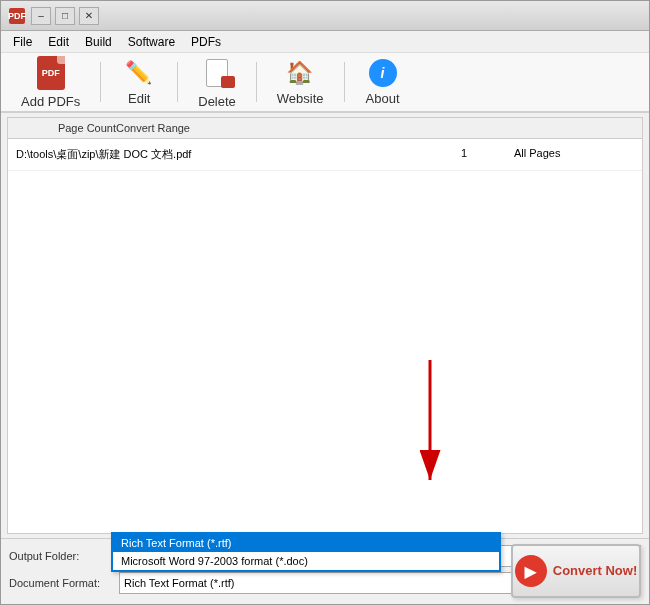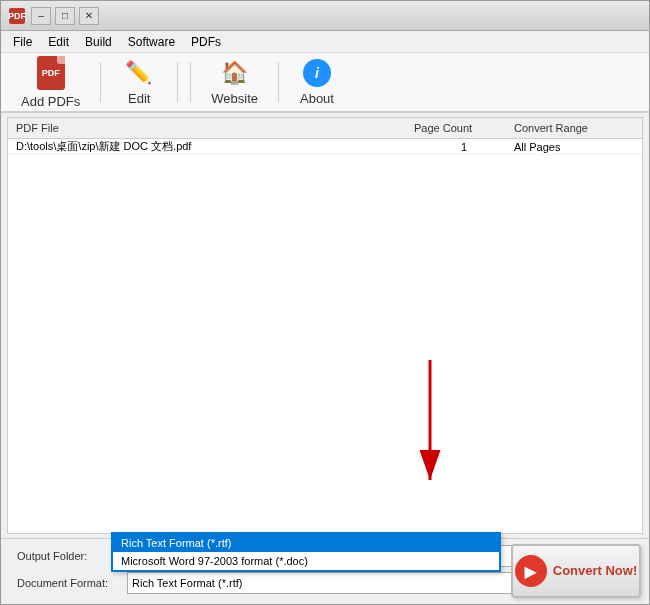--- a/index.html
+++ b/index.html
@@ -229,39 +229,38 @@
       display: flex;
       background: #f0f0f0;
       border-bottom: 1px solid #ccc;
       padding: 4px 8px;
       font-size: 11px;
       font-weight: normal;
       color: #333;
     }
 
     .col-pdf { flex: 1; }
-    .col-page-count { width: 100px; text-align: left; }
+    .col-page-count { width: 100px; text-align: right; }
     .col-convert-range { width: 120px; }
 
     .file-list-row {
       display: flex;
-      padding: 0 8px;
+      padding: 8px 8px;
       font-size: 11px;
       border-bottom: 1px solid #f0f0f0;
-      align-items: center;
     }
 
     .file-list-content {
       flex: 1;
       overflow-y: auto;
     }
 
     
     .bottom-area {
-      padding: 6px 16px;
+      padding: 6px 8px;
       background: #f0f0f0;
       border-top: 1px solid #ccc;
       flex-shrink: 0;
       position: relative;
     }
 
     .bottom-row {
       display: flex;
       align-items: center;
       margin-bottom: 5px;
@@ -409,35 +408,43 @@
     <div class="toolbar-btn">
       <div class="icon-pdf">PDF</div>
       <span class="toolbar-btn-label">Add PDFs</span>
     </div>
     <div class="toolbar-separator"></div>
     <div class="toolbar-btn">
       <div class="icon-pencil">✏️</div>
       <span class="toolbar-btn-label">Edit</span>
     </div>
     <div class="toolbar-separator"></div>
+    <div class="toolbar-btn">
+      <div class="icon-delete">
+        <div style="position:relative; width:28px; height:34px; display:flex; align-items:center; justify-content:center;">
+          <div class="icon-delete-paper"></div>
+          <div class="icon-delete-red"></div>
+        </div>
+      </div>
+      <span class="toolbar-btn-label">Delete</span>
+    </div>
     <div class="toolbar-separator"></div>
     <div class="toolbar-btn">
       <div class="icon-house">🏠</div>
       <span class="toolbar-btn-label">Website</span>
     </div>
     <div class="toolbar-separator"></div>
     <div class="toolbar-btn">
       <div class="icon-info">i</div>
       <span class="toolbar-btn-label">About</span>
     </div>
   </div>
 
   <div class="file-list-area">
     <div class="file-list-header">
-      <div class="col-pdf">PDF File</div>
       <div class="col-page-count">Page Count</div>
       <div class="col-convert-range">Convert Range</div>
     </div>
     <div class="file-list-content">
       <div class="file-list-row">
         <div class="col-pdf">D:\tools\桌面\zip\新建 DOC 文档.pdf</div>
         <div class="col-page-count" style="text-align:center;">1</div>
         <div class="col-convert-range">All Pages</div>
       </div>
     </div>

